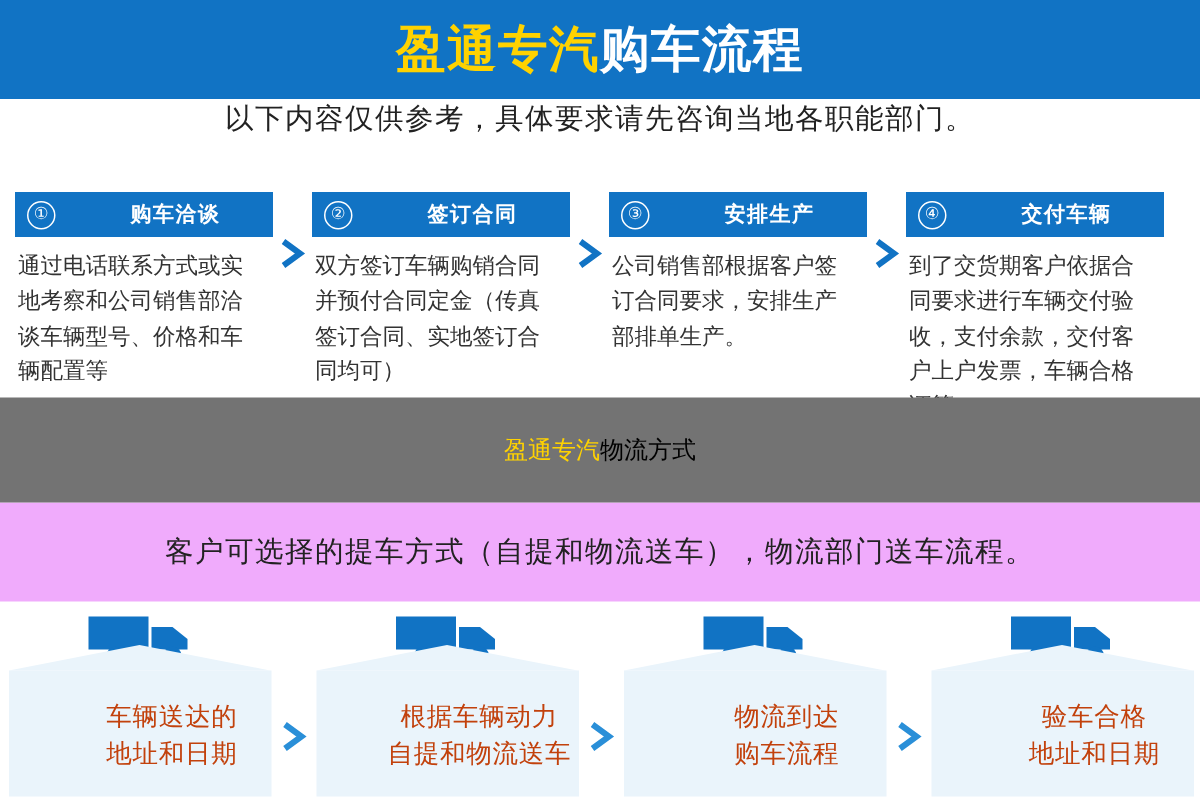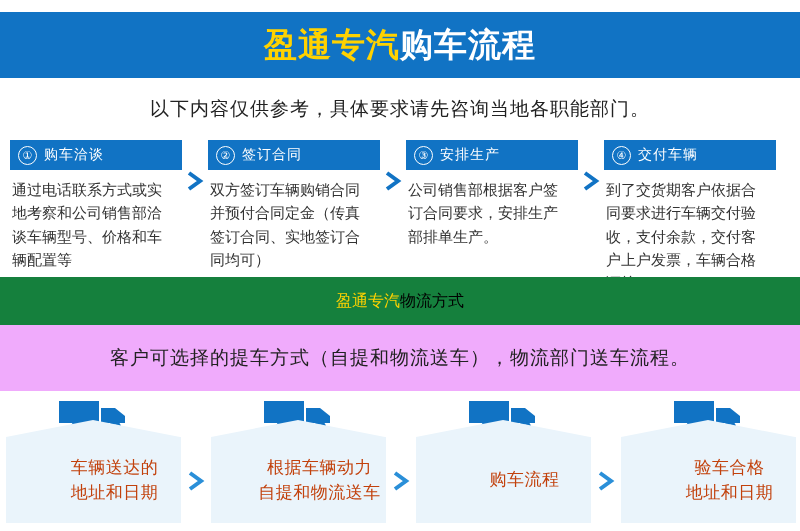--- a/index.html
+++ b/index.html
@@ -22,38 +22,37 @@
 
   
   .title-bar {
     position: relative;
     width: 800px;
     height: 66px;
     background: #1173c4;
     display: flex;
     align-items: center;
     justify-content: center;
-    margin-top: 12px;
   }
   .title-bar .title-text {
     font-size: 33px;
     font-weight: bold;
     letter-spacing: 1px;
     color: #ffffff;
     white-space: nowrap;
   }
   .title-text .hl {
     color: #ffd200;
   }
 
   .subtitle {
     width: 800px;
     height: 62px;
     display: flex;
-    align-items: center;
+    align-items: flex-start;
     justify-content: center;
     background: #ffffff;
   }
   .subtitle span {
     font-size: 19px;
     color: #222222;
     letter-spacing: 1px;
   }
 
   
@@ -87,22 +86,23 @@
     display: flex;
     align-items: center;
     justify-content: center;
     font-size: 11px;
     line-height: 1;
     margin-right: 7px;
     flex: none;
   }
   .step-title {
     font-size: 14px;
-    font-weight: normal;
+    font-weight: bold;
     letter-spacing: 1px;
+    margin-left: 43px;
   }
   .step-body {
     font-size: 15px;
     line-height: 1.55;
     color: #333333;
     padding: 8px 6px 0 2px;
     box-sizing: border-box;
   }
   .arrow {
     width: 26px;
@@ -112,22 +112,22 @@
     padding-top: 30px;
     box-sizing: border-box;
     flex: none;
   }
   .arrow svg { display: block; }
 
   
   .title-bar2 {
     position: relative;
     width: 800px;
-    height: 48px;
-    background: #15803d;
+    height: 70px;
+    background: #737373;
     display: flex;
     align-items: center;
     justify-content: center;
     margin-top: 17px;
   }
 
   .subtitle2 {
     width: 800px;
     height: 66px;
     display: flex;
@@ -341,20 +341,21 @@
           <rect x="2" y="6" width="40" height="22" fill="#1173c4"></rect>
           <path d="M44 13 L58 13 L68 21 L68 28 L44 28 Z" fill="#1173c4"></path>
           <circle cx="20" cy="32" r="6" fill="#1173c4"></circle>
           <circle cx="20" cy="32" r="2.4" fill="#eaf4fb"></circle>
           <circle cx="58" cy="32" r="6" fill="#1173c4"></circle>
           <circle cx="58" cy="32" r="2.4" fill="#eaf4fb"></circle>
         </svg>
       </div>
       <div class="plate">
         <div class="plate-text">
+          <span>物流到达</span>
           <span>购车流程</span>
         </div>
       </div>
     </div>
 
     <div class="logi-arrow">
       <svg width="22" height="24" viewBox="0 0 22 24" aria-hidden="true">
           <polyline points="5,4 16,12 5,20" fill="none" stroke="#2a8fd8" stroke-width="4"></polyline>
         </svg>
     </div>

